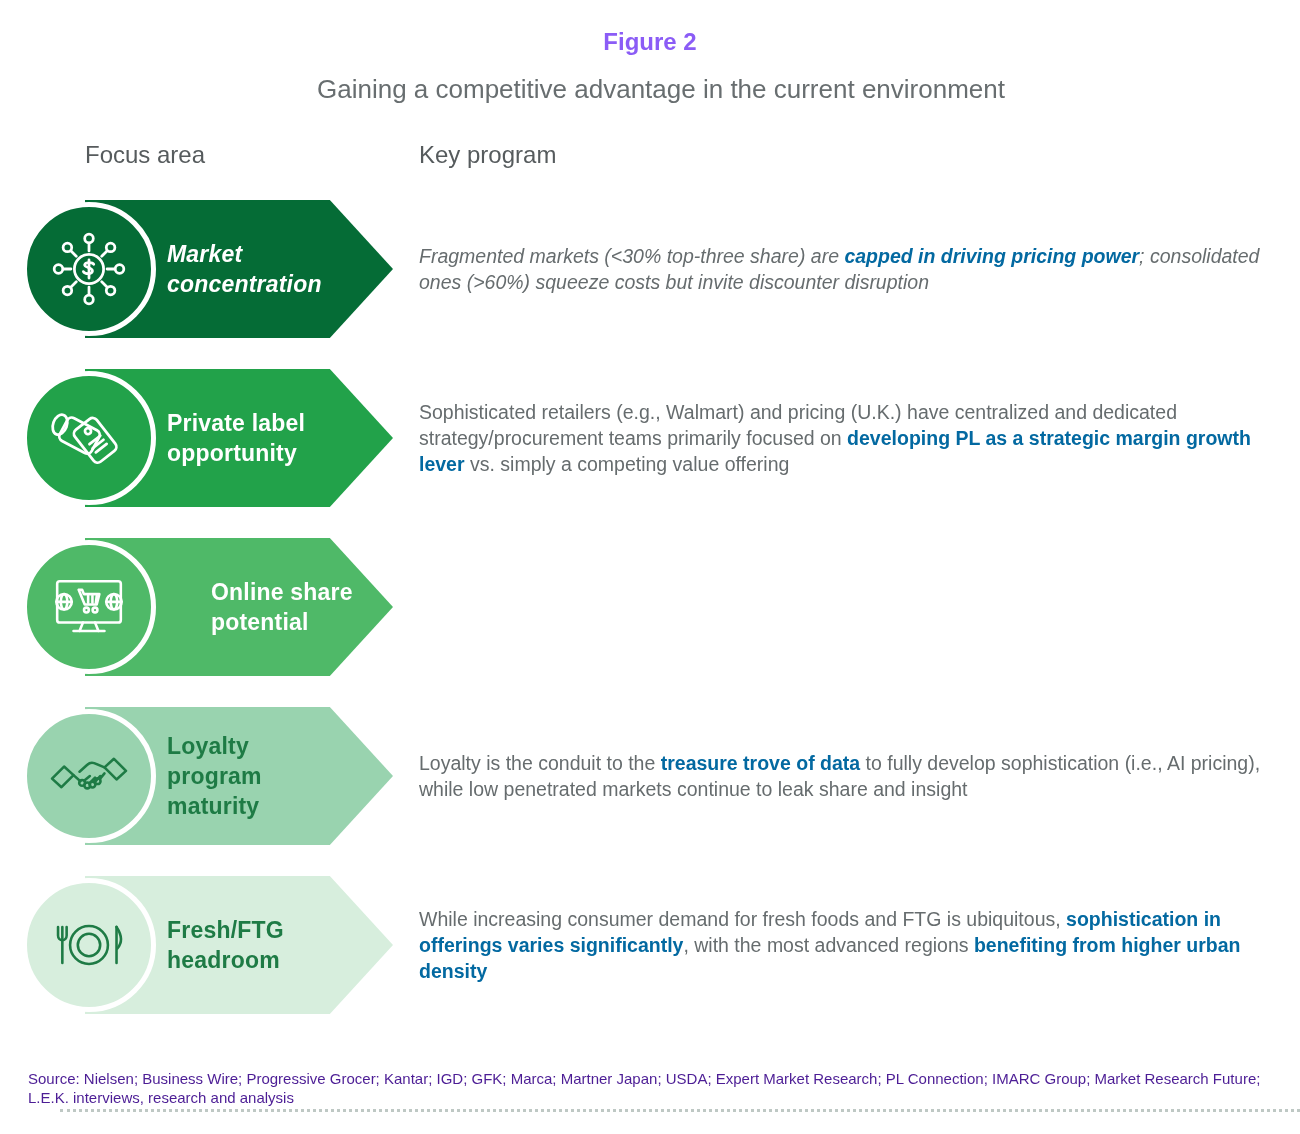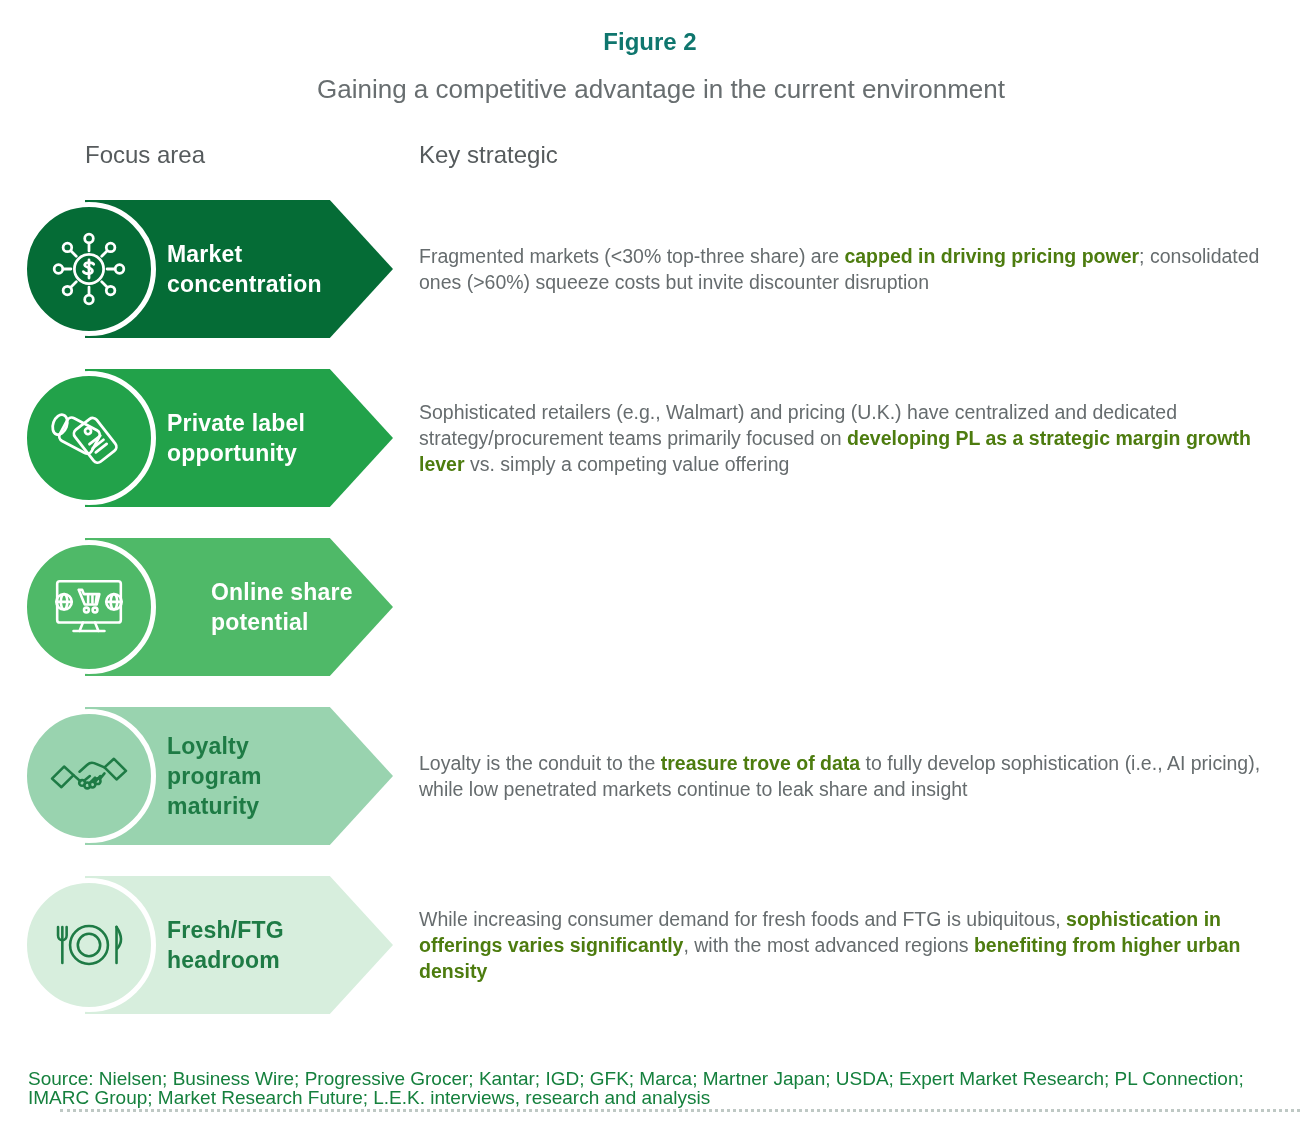--- a/index.html
+++ b/index.html
@@ -11,54 +11,54 @@
   .fig-label { position:absolute; top:28px; left:0; width:100%; text-align:center;
                font-size:24px; font-weight:bold; }
   .fig-title { position:absolute; top:74px; left:11px; width:100%; text-align:center;
                font-size:26px; color:#686e70; }
 
   .col-header { position:absolute; top:141px; font-size:24px; font-weight:normal; color:#565b5d; }
   .col-focus   { left:85px; }
   .col-takeaway{ left:419px; }
 
   .row { position:absolute; left:0; width:1300px; height:138px; }
-  .r0 { top:200px; } .r1 { top:369px; } .r2 { top:538px; } .r3 { top:707px; } .r4 { top:876px; }
+  .r0 { top:200px;font-style:italic; } .r1 { top:369px; } .r2 { top:538px; } .r3 { top:707px; } .r4 { top:876px; }
 
   .banner { position:absolute; left:85px; top:0; width:308px; height:138px;
             clip-path:polygon(0 0, 79.5% 0, 100% 50%, 79.5% 100%, 0 100%); }
   .icon-circle { position:absolute; left:22px; top:2px; width:134px; height:134px;
                  border-radius:50%; border:5px solid #ffffff;
                  display:flex; align-items:center; justify-content:center; }
   .icon-circle svg { width:86px; height:86px; display:block; }
   .banner-label { position:absolute; left:167px; top:0; height:138px; width:215px;
                   display:flex; align-items:center; font-size:23px; font-weight:bold;
                   line-height:30px; white-space:pre-line; letter-spacing:0.2px; }
 
   .takeaway { position:absolute; left:419px; top:0; height:138px; width:852px;
               display:flex; align-items:center; }
   .takeaway p { font-size:19.5px; line-height:26px; color:#666c6e; }
-  .takeaway .b { font-weight:bold; color:#4d7c0f;margin-top:40px; }
+  .takeaway .b { font-weight:bold; color:#0369a1;margin-top:40px; }
 
   .note   { position:absolute; left:28px; top:1051px; font-size:15px; color:#6f7677; }
   .source { position:absolute; left:28px; top:1070px; width:1250px;
-            font-size:19px; line-height:18.5px; color:#15803d; }
+            font-size:15px; line-height:18.5px; color:#4c1d95; }
 
   .bottom-rule { position:absolute; left:60px; top:1109px; width:1240px; height:0;
                  border-top:3px dotted #aebbb6; opacity:.8; }
 </style>
 </head>
 <body>
 
 <div class="page">
 
-  <div class="fig-label" style="color: #0f766e;">Figure 2</div>
+  <div class="fig-label" style="color: #8b5cf6;">Figure 2</div>
   <div class="fig-title">Gaining a competitive advantage in the current environment</div>
 
   <div class="col-header col-focus">Focus area</div>
-  <div class="col-header col-takeaway">Key strategic</div>
+  <div class="col-header col-takeaway">Key program</div>
 
   <div class="row r0">
     <div class="banner" style="background: rgb(5, 108, 54);"></div>
     <div class="icon-circle" style="background: rgb(5, 108, 54); color: rgb(255, 255, 255);">
       <svg viewBox="0 0 100 100" fill="none" stroke="currentColor" stroke-width="3.2" stroke-linecap="round">
         <circle cx="50" cy="50" r="17"></circle>
         <path d="M50 39.5v21"></path>
         <path d="M55.5 44.5c-1.5-2.5-9.5-3-10.5.5s9.5 3 9 7.5c-.5 4-9 3.5-10.5.5"></path>
         <path d="M71 50h9M64.8 64.8l6.4 6.4M50 71v9M35.2 64.8l-6.4 6.4M29 50h-9M35.2 35.2l-6.4-6.4M50 29v-9M64.8 35.2l6.4-6.4"></path>
         <circle cx="85.5" cy="50" r="5"></circle>

